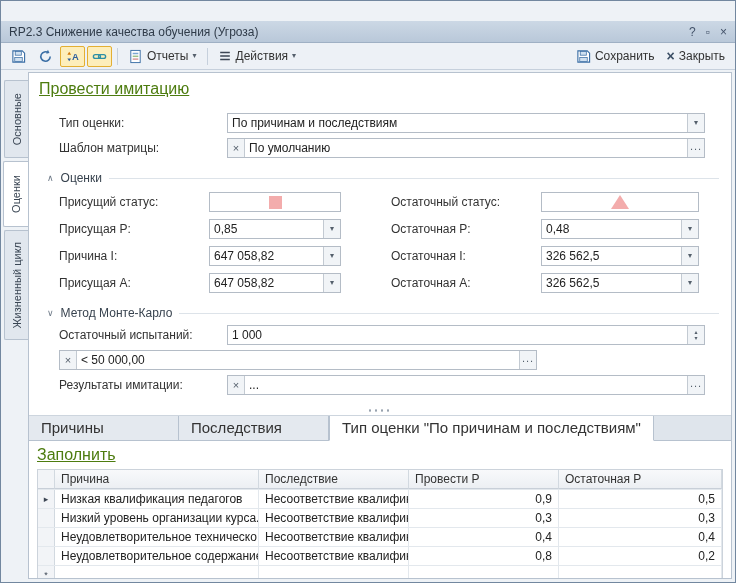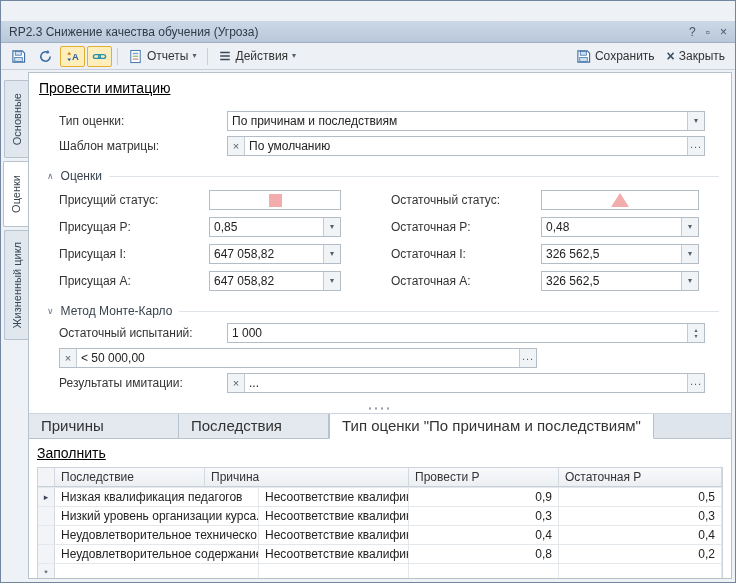--- a/index.html
+++ b/index.html
@@ -61,21 +61,21 @@
   .vtab.active{ background:#fff; width:25px; margin-left:2px; position:relative; z-index:3; }
   .vt-main{ height:78px; }
   .vt-ratings{ height:66px; }
   .vt-lifecycle{ height:110px; }
   
   .main{
     flex:1; background:#fff; border:1px solid #b7c2cf;
     display:flex; flex-direction:column; overflow:hidden; position:relative;
   }
   .formarea{ padding:6px 8px 0 8px; }
-  .link{ color:#000000; text-decoration:underline; font-size:14px; cursor:pointer; display:inline-block; }
+  .link{ color:#4d7c0f; text-decoration:underline; font-size:16px; cursor:pointer; display:inline-block; }
   .toplink{ margin:1px 0 10px 2px; }
   .frow{ display:flex; align-items:center; margin:5px 0 5px 22px; }
   .frow .lbl{ width:168px; font-size:12px; color:#333; flex:0 0 168px; }
   .editor{
     display:flex; align-items:center; height:20px;
     border:1px solid #b4bcc6; background:#fff; font-size:12px; color:#222;
     overflow:hidden;
   }
   .editor .val{ flex:1; padding:0 4px; white-space:nowrap; overflow:hidden; }
   .ebtn{
@@ -308,21 +308,21 @@
           <span class="lbl2">Остаточная P:</span>
           <div class="editor ed2">
             <span class="val">0,48</span>
             <span class="ebtn">
                 <span class="caret">▾</span>
               </span>
           </div>
         </div>
 
         <div class="grow">
-          <span class="lbl1">Присущая I:</span>
+          <span class="lbl1">Причина I:</span>
           <div class="editor ed1">
             <span class="val">647 058,82</span>
             <span class="ebtn">
                 <span class="caret">▾</span>
               </span>
           </div>
           <span class="ggap"></span>
           <span class="lbl2">Остаточная I:</span>
           <div class="editor ed2">
             <span class="val">326 562,5</span>
@@ -398,22 +398,22 @@
         <div class="btab-fill"></div>
       </div>
 
       <div class="fillrow">
         <a class="link">Заполнить</a>
       </div>
 
       <div class="tbl">
         <div class="trow thead">
           <div class="tc ind"></div>
+          <div class="tc c1">Причина</div>
           <div class="tc c2">Последствие</div>
-          <div class="tc c1">Причина</div>
           <div class="tc c3">Провести P</div>
           <div class="tc c4">Остаточная P</div>
         </div>
 
         <div class="trow">
           <div class="tc ind">▸</div>
           <div class="tc c1">Низкая квалификация педагогов</div>
           <div class="tc c2">Несоответствие квалифик...</div>
           <div class="tc c3 num">0,9</div>
           <div class="tc c4 num">0,5</div>

